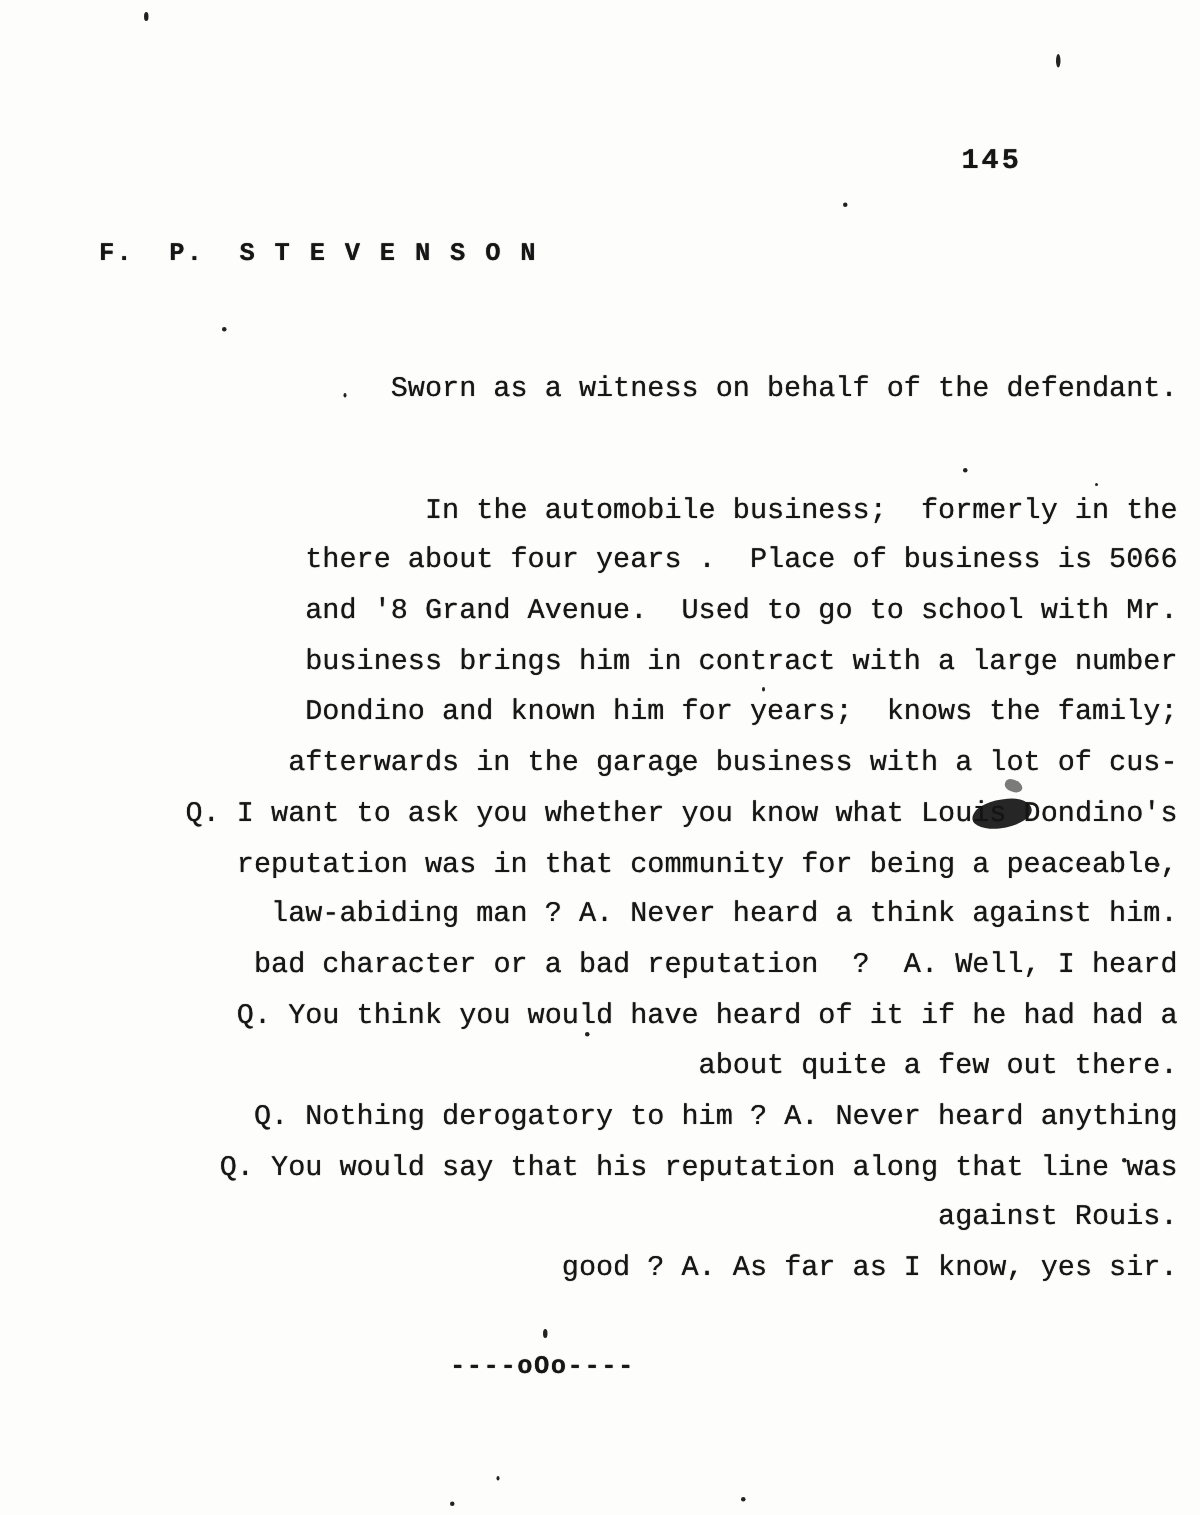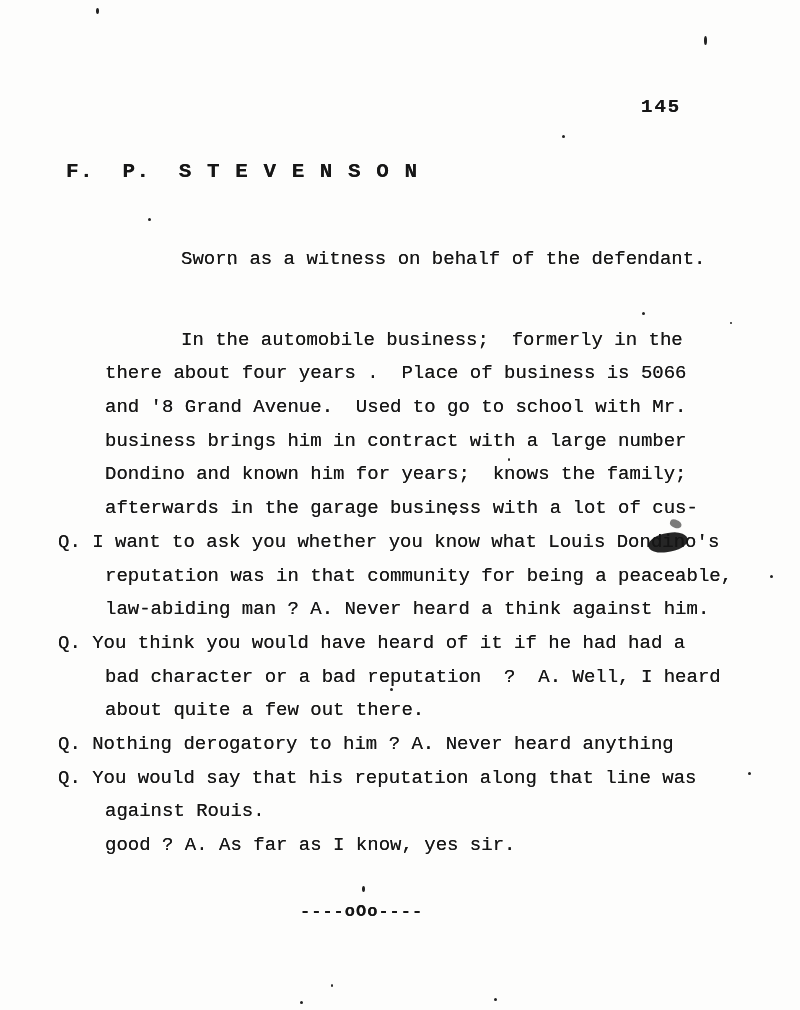--- a/index.html
+++ b/index.html
@@ -11,34 +11,35 @@
     position: relative;
     width: 800px;
     height: 1010px;
     background: #fdfdfc;
     overflow: hidden;
     font-family: "Liberation Mono", "DejaVu Sans Mono", monospace;
     color: #161616;
   }
   .txt {
     text-shadow: 0 0 0.6px rgba(20,20,20,0.85);
+    text-align: right;
   }
   .page-number {
     position: absolute;
     left: 641px;
     top: 96px;
     font-size: 19px;
     font-weight: bold;
     letter-spacing: 2px;
   }
   .heading {
     position: absolute;
     left: 66px;
     top: 160px;
-    font-size: 21px;
+    font-size: 17px;
     font-weight: bold;
     letter-spacing: 1.5px;
     white-space: pre;
   }
   .body-block {
     position: absolute;
     left: 105px;
     top: 196px;
     width: 680px;
     font-size: 19px;
@@ -103,22 +104,22 @@
     <div class="line indent txt">Sworn as a witness on behalf of the defendant.</div>
     <div class="line indent txt">In the automobile business;  formerly in the</div>
     <div class="line txt">there about four years .  Place of business is 5066</div>
     <div class="line txt">and '8 Grand Avenue.  Used to go to school with Mr.</div>
     <div class="line txt">business brings him in contract with a large number</div>
     <div class="line txt">Dondino and known him for years;  knows the family;</div>
     <div class="line txt">afterwards in the garage business with a lot of cus-</div>
     <div class="line q txt">Q. I want to ask you whether you know what Louis Dondino's</div>
     <div class="line txt">reputation was in that community for being a peaceable,</div>
     <div class="line txt">law-abiding man ? A. Never heard a think against him.</div>
+    <div class="line txt">bad character or a bad reputation  ?  A. Well, I heard</div>
     <div class="line q txt">Q. You think you would have heard of it if he had had a</div>
-    <div class="line txt">bad character or a bad reputation  ?  A. Well, I heard</div>
     <div class="line txt">about quite a few out there.</div>
     <div class="line q txt">Q. Nothing derogatory to him ? A. Never heard anything</div>
     <div class="line q txt">Q. You would say that his reputation along that line was</div>
     <div class="line txt">against Rouis.</div>
     <div class="line txt">good ? A. As far as I know, yes sir.</div>
   </div>
 
   <div class="divider txt">----oOo----</div>
 
   <i class="ink-blot"></i>

